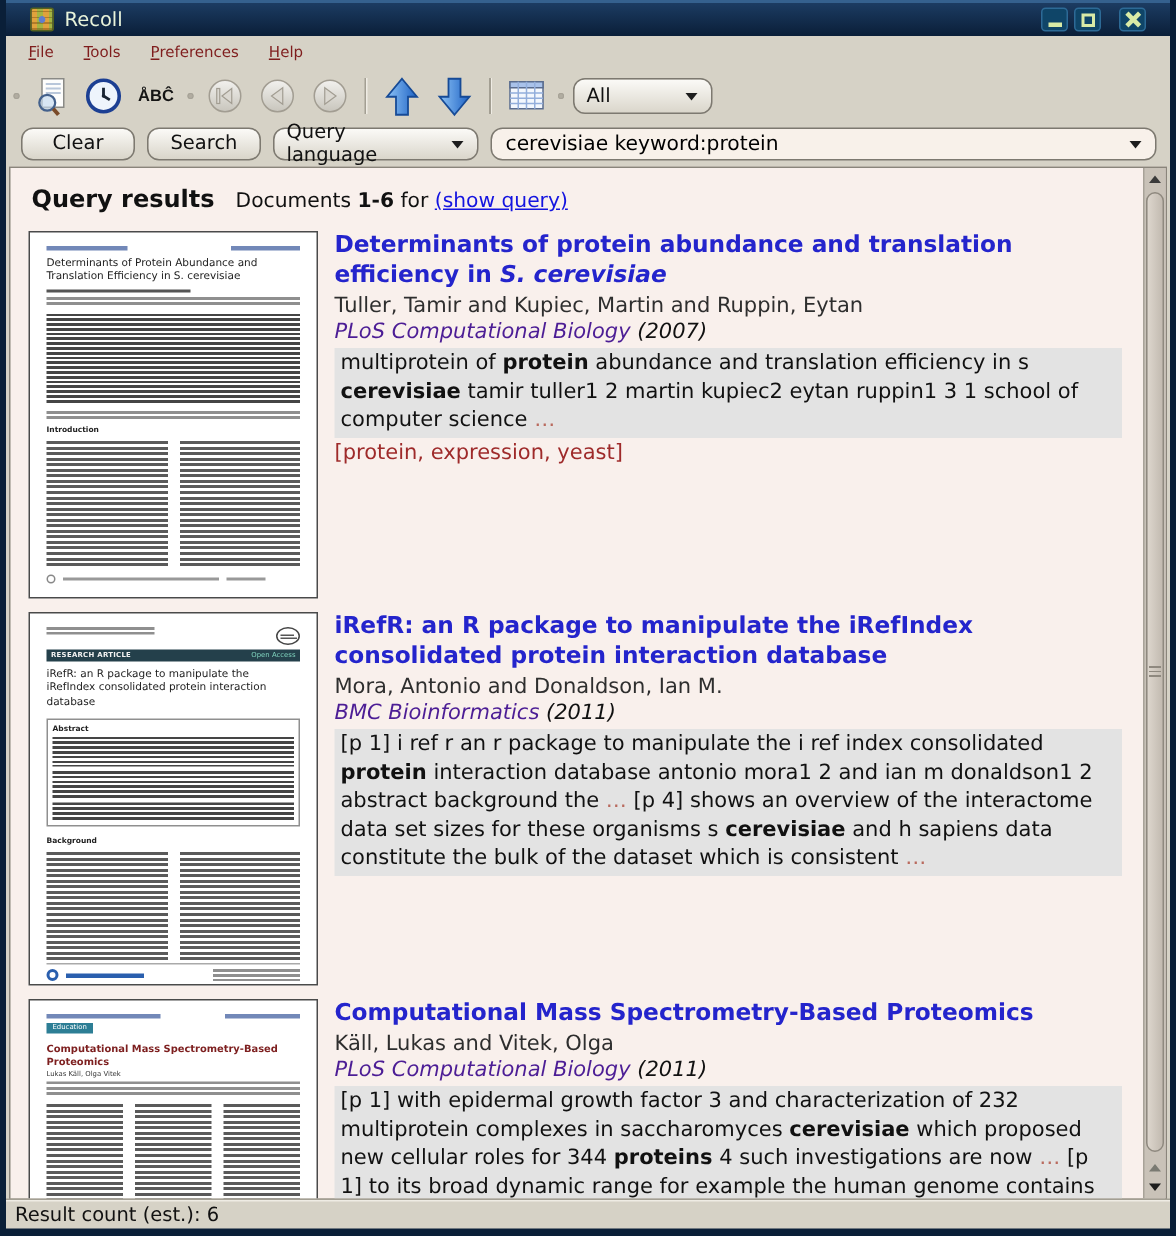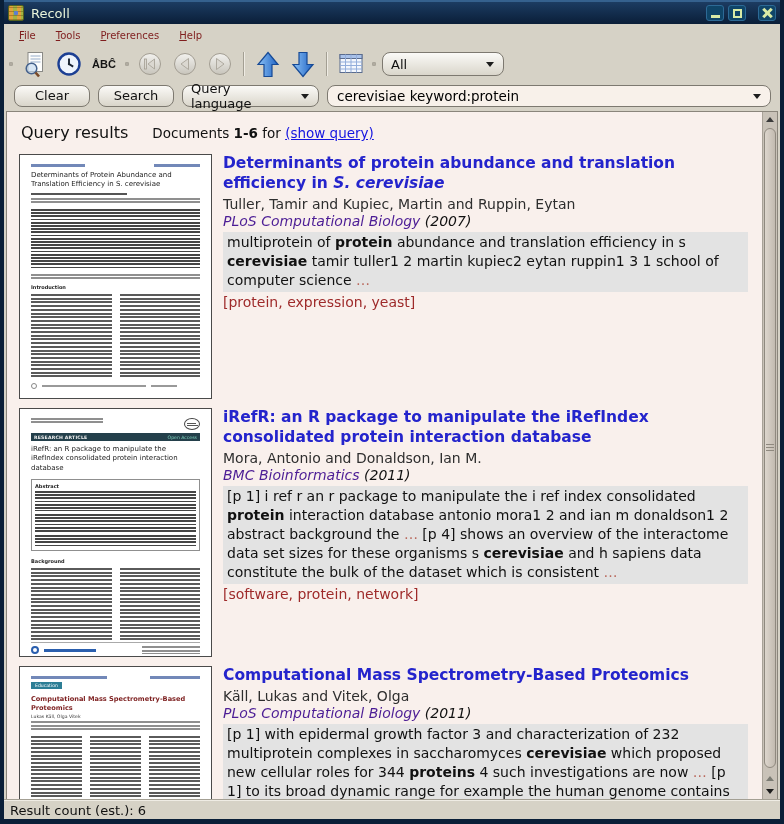--- a/index.html
+++ b/index.html
@@ -4,21 +4,21 @@
 <style>
   * { box-sizing: border-box; margin: 0; padding: 0; }
   body { font-family: "DejaVu Sans", "Liberation Sans", sans-serif; background:#333; }
 
   .window { width:784px; height:824px; background:#d6d2c6;
     border-left:4px solid #0a1f38; border-right:4px solid #0a1f38; border-bottom:5px solid #0a1f38;
     display:flex; flex-direction:column; position:relative; overflow:hidden; }
 
   
   .titlebar { height:24px; background:linear-gradient(#1c3c62,#0a1e38);
-    border-top:2px solid #35618e; display:flex; align-items:center; padding:0 4px; flex:0 0 auto; }
+    border-top:2px solid #35618e; display:flex; align-items:center; padding:0 16px; flex:0 0 auto; }
   .app-icon { width:16px; height:16px; border:1px solid #55621f; border-radius:2px;
     background-image:
       radial-gradient(circle at 50% 50%, #5e7ecf 0 2px, rgba(0,0,0,0) 2.5px),
       repeating-linear-gradient(0deg, rgba(90,50,10,.35) 0 1px, rgba(0,0,0,0) 1px 4px),
       repeating-linear-gradient(90deg, #e0a23c 0 4px, #a3b442 4px 8px);
     flex:0 0 auto; }
   .title-text { color:#e8f3da; font-size:13px; margin-left:7px; flex:1; }
   .winbtn { width:18px; height:16px; background:#0f4568; border:1px solid #2d6democ; border:1px solid #2d6a96;
     border-radius:3px; margin-left:4px; display:flex; align-items:center; justify-content:center; position:relative; }
   .winbtn.close { margin-left:12px; }
@@ -36,41 +36,41 @@
   .toolbar { height:36px; display:flex; align-items:center; padding:2px 4px; gap:5px; flex:0 0 auto; }
   .tb-dot { width:4px; height:4px; border-radius:50%; background:#b2ae a2; background:#b2aea2; box-shadow:inset 0 0 1px #807c72; margin:0 1px; }
   .tb-btn { width:30px; height:30px; display:flex; align-items:center; justify-content:center; background:transparent; border:none; }
   .tb-sep { width:2px; height:24px; background:linear-gradient(90deg,#a39f93 50%,#efece4 50%); margin:0 3px; }
   .abc-label { font-size:11px; font-weight:bold; color:#141414; letter-spacing:0; }
   .combo { height:24px; border:1px solid #7d7970; border-radius:8px;
     background:linear-gradient(#fbfaf7,#dad6cb); display:flex; align-items:center;
     padding:0 8px; font-size:13px; color:#111; position:relative; }
   .combo .chev { width:0; height:0; border:4px solid rgba(0,0,0,0); border-top:5px solid #1d1d1d;
     position:absolute; right:9px; top:9px; }
-  .combo-all { width:122px; }
+  .combo-all { width:93px; }
 
   
   .querybar { height:29px; display:flex; align-items:center; padding:0 9px 2px 10px; gap:8px; flex:0 0 auto; }
   .qbtn { height:22px; min-width:76px; border:1px solid #7d7970; border-radius:8px;
     background:linear-gradient(#fbfaf7,#d9d5ca); font-size:13px; color:#111;
     font-family:inherit; padding:0 12px; }
   .combo-lang { height:22px; width:137px; padding-right:24px; }
   .search-combo { flex:1; height:22px; border:1px solid #7d7970; border-radius:8px;
     background:#f8f1ea; position:relative; display:flex; align-items:center; }
   .search-combo input { border:none; outline:none; background:transparent; flex:1;
     font-size:13.5px; font-family:inherit; color:#000; padding:0 22px 0 9px; }
   .search-combo .chev { width:0; height:0; border:4px solid rgba(0,0,0,0); border-top:5px solid #1d1d1d;
     position:absolute; right:9px; top:8px; }
 
   
   .results-frame { flex:1; margin:0 2px; border:1px solid #8a857b; background:#f9f0ec;
     display:flex; overflow:hidden; }
   .results-viewport { flex:1; overflow:hidden; padding:7px 6px 0 12px; min-width:0; }
   .results-header { font-size:13.5px; color:#111; padding:4px 2px 12px 2px; }
-  .results-header .h-title { font-size:16px; font-weight:normal; margin-right:24px; }
+  .results-header .h-title { font-size:16px; font-weight:bold; margin-right:14px; }
   .results-header a { color:#1414e0; }
 
   .result { display:flex; gap:11px; margin-bottom:9px; }
   .thumb { width:193px; border:1px solid #4a4a4a; background:#fff; flex:0 0 auto; overflow:hidden; }
   .t-pad { padding:9px 11px; height:100%; display:flex; flex-direction:column; }
   .t-row { display:flex; justify-content:space-between; align-items:flex-start; }
   .fl { height:2px; background:#777; }
   .tx-d { background:repeating-linear-gradient(#454545 0 1.8px, rgba(0,0,0,0) 1.8px 3.2px); }
   .tx-m { background:repeating-linear-gradient(#5a5a5a 0 2px, rgba(0,0,0,0) 2px 3.7px); }
   .tx-l { background:repeating-linear-gradient(#8f8f8f 0 2px, rgba(0,0,0,0) 2px 3.5px); }
@@ -334,21 +334,20 @@
           </div>
         </div>
         <div class="result-text">
           <div class="r-title"><span>iRefR: an R package to manipulate the iRefIndex consolidated protein interaction database</span></div>
           <div class="r-authors">Mora, Antonio and Donaldson, Ian M.</div>
           <div class="r-journal">
             <span class="jname">BMC Bioinformatics</span>
             <span class="jyear">(2011)</span>
           </div>
           <div class="r-snippet"><span>[p 1] i ref r an r package to manipulate the i ref index consolidated </span><span style="font-weight: bold;">protein</span><span> interaction database antonio mora1 2 and ian m donaldson1 2 abstract background the </span><span style="color: rgb(185, 106, 94);">… </span><span> [p 4] shows an overview of the interactome data set sizes for these organisms s </span><span style="font-weight: bold;">cerevisiae</span><span> and h sapiens data constitute the bulk of the dataset which is consistent </span><span style="color: rgb(185, 106, 94);">…</span></div>
-          <div class="r-keywords">[software, protein, network]</div>
         </div>
       </div>
 
       <div class="result">
         <div class="thumb" style="height:248px">
           <div class="t-pad">
             <div class="t-row">
               <span class="fl" style="width:76px;height:3px;background:#7288b8"></span>
               <span class="fl" style="width:50px;height:3px;background:#7288b8"></span>
             </div>

